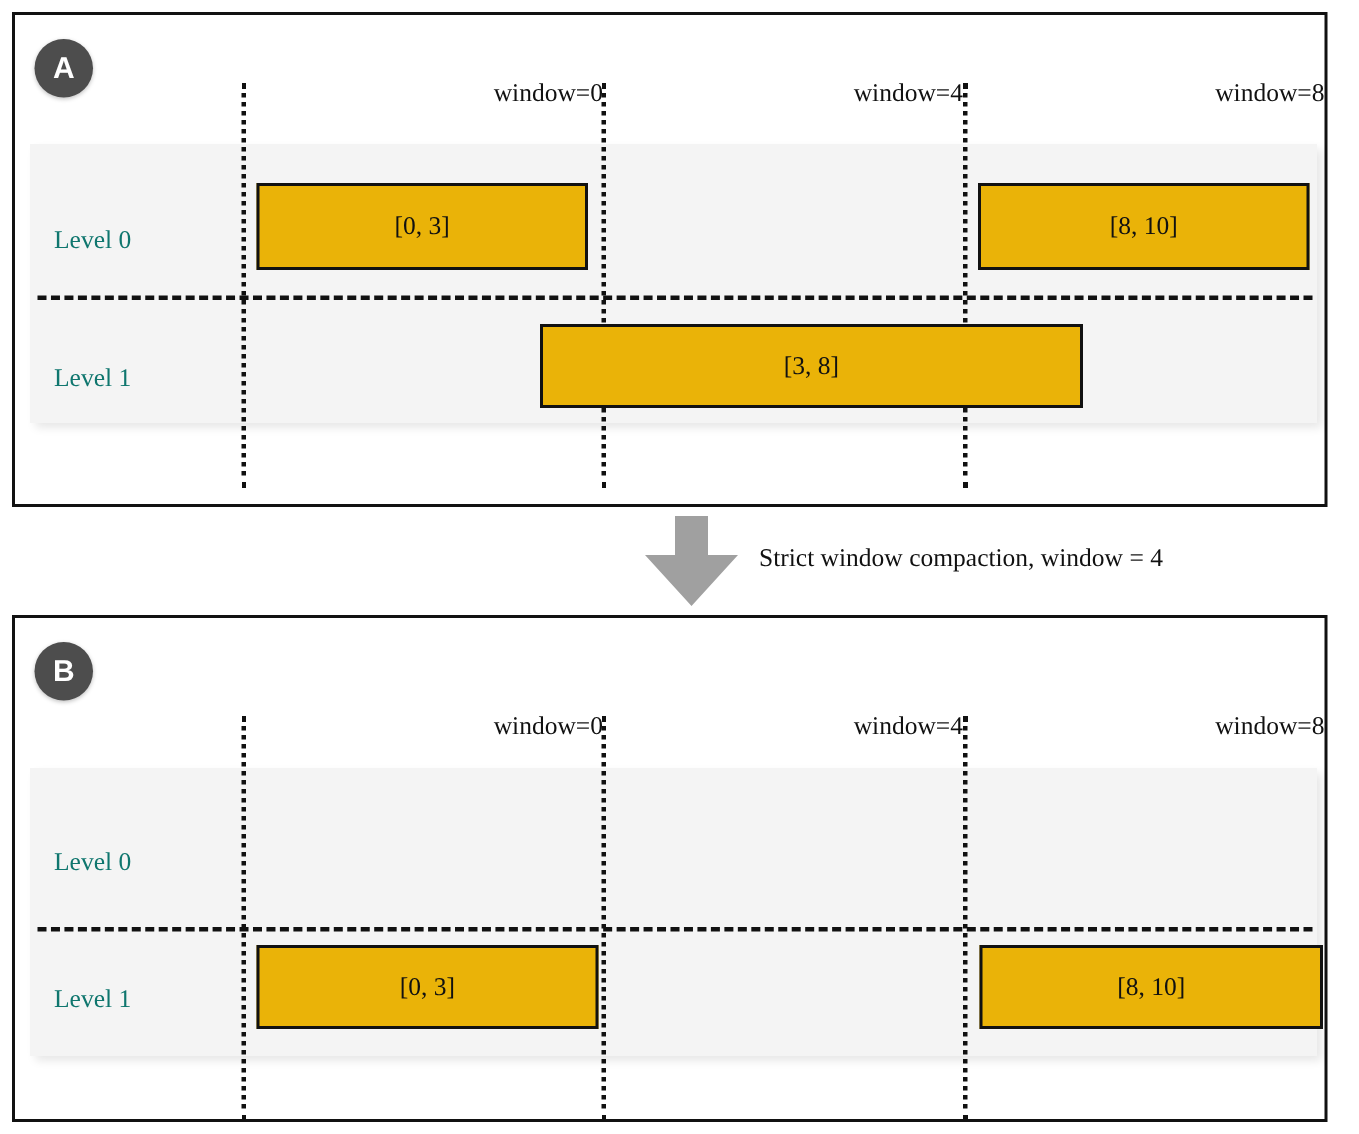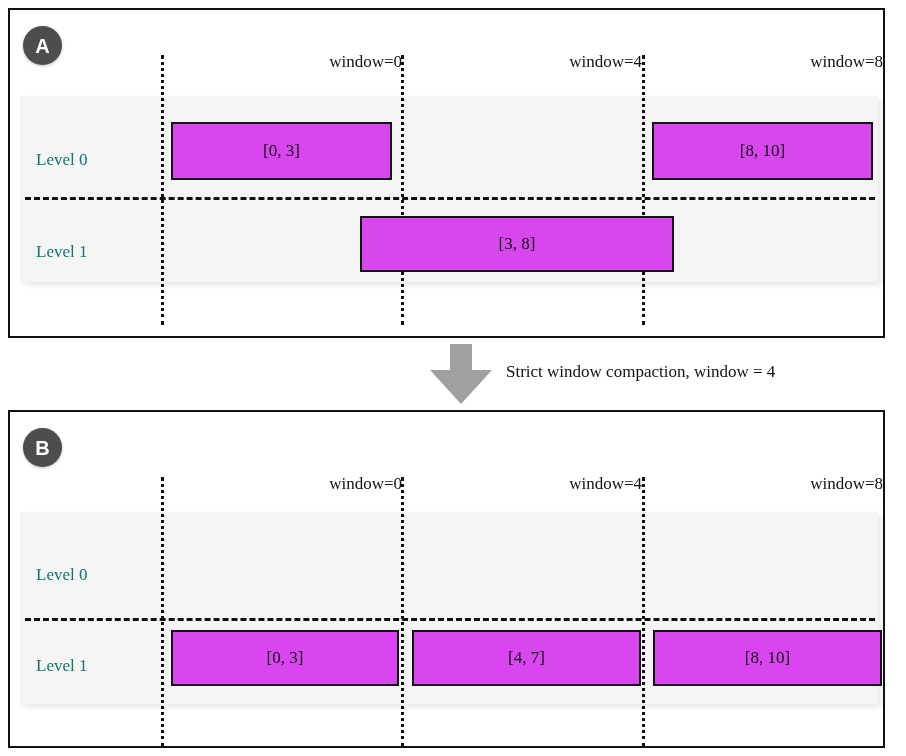--- a/index.html
+++ b/index.html
@@ -87,21 +87,21 @@
   .level-label {
     position: absolute;
     font-size: 17px;
     color: #0f766e;
     white-space: nowrap;
   }
 
   
   .range-box {
     position: absolute;
-    background: #d946ef;
+    background: #eab308;
     border: 2.5px solid #111111;
     box-sizing: border-box;
     display: flex;
     align-items: center;
     justify-content: center;
     font-size: 17px;
     color: #111111;
   }
 
   
@@ -145,21 +145,21 @@
   <div class="vline" style="left:391px; top:45px; height:270px;"></div>
   <div class="vline" style="left:632px; top:45px; height:270px;"></div>
 
   <div class="hline" style="top:187px;"></div>
 
   <div class="level-label" style="left:26px; top:140px;">Level 0</div>
   <div class="level-label" style="left:26px; top:232px;">Level 1</div>
 
   <div class="range-box" style="left:161px; top:112px; width:221px; height:58px;">[0, 3]</div>
   <div class="range-box" style="left:642px; top:112px; width:221px; height:58px;">[8, 10]</div>
-  <div class="range-box" style="left:350px; top:206px; width:314px; height:56px;">[3, 8]</div>
+  <div class="range-box" style="left:350px; top:206px; width:362px; height:56px;">[3, 8]</div>
 </div>
 
 <div id="transition">
   <svg class="arrow-glyph" viewBox="0 0 66 62">
     <polygon points="22,0 44,0 44,26 64,26 33,60 2,26 22,26" fill="#a0a0a0"></polygon>
   </svg>
   <div class="arrow-caption">Strict window compaction, window = 4</div>
 </div>
 
 <div class="panel" id="panel-b">
@@ -175,15 +175,14 @@
   <div class="vline" style="left:151px; top:65px; height:270px;"></div>
   <div class="vline" style="left:391px; top:65px; height:270px;"></div>
   <div class="vline" style="left:632px; top:65px; height:270px;"></div>
 
   <div class="hline" style="top:206px;"></div>
 
   <div class="level-label" style="left:26px; top:153px;">Level 0</div>
   <div class="level-label" style="left:26px; top:244px;">Level 1</div>
 
   <div class="range-box" style="left:161px; top:218px; width:228px; height:56px;">[0, 3]</div>
-  <div class="range-box" style="left:402px; top:218px; width:229px; height:56px;">[4, 7]</div>
   <div class="range-box" style="left:643px; top:218px; width:229px; height:56px;">[8, 10]</div>
 </div>
 
 </body></html>

